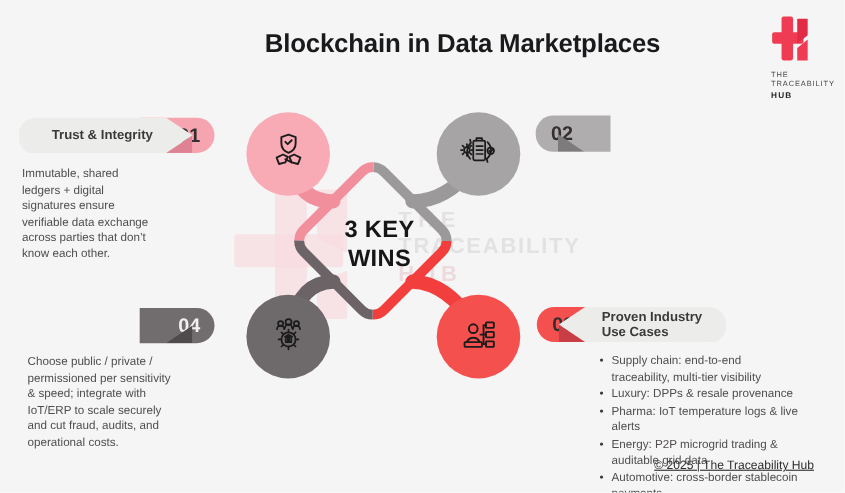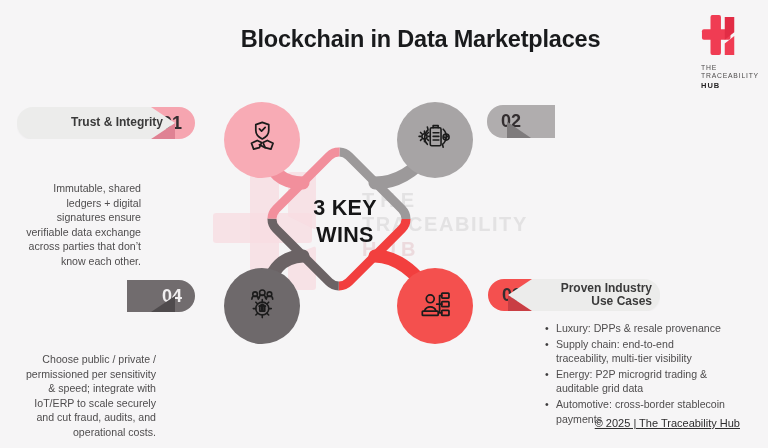--- a/index.html
+++ b/index.html
@@ -25,36 +25,36 @@
   .banner{position:absolute;height:32px;}
   .b-label{position:absolute;top:0;bottom:0;background:var(--pill);z-index:2;display:flex;
     flex-direction:column;justify-content:center;box-shadow:0 1px 2px rgba(0,0,0,.05);}
   .b-num{position:absolute;top:0;bottom:0;z-index:1;}
   .b-num span{position:absolute;top:0;bottom:0;display:flex;align-items:center;justify-content:center;
     font-size:18px;font-weight:800;color:#332e30;}
   .b-fold{position:absolute;top:16px;bottom:0;width:24px;z-index:1;}
   .b-title{font-size:12px;font-weight:700;color:#3a3a3a;line-height:1.12;}
   
   .num-right .b-label{left:0;width:158px;border-radius:16px 0 0 16px;align-items:flex-end;
-    padding-right:12px;box-sizing:border-box;
+    padding-right:36px;box-sizing:border-box;
     clip-path:polygon(0 0,134px 0,158px 50%,134px 100%,0 100%);}
   .num-right .b-num{left:110px;right:0;border-radius:0 16px 16px 0;}
   .num-right .b-num span{right:1px;width:44px;}
   .num-right .b-fold{left:134px;clip-path:polygon(100% 0,100% 100%,0 100%);}
   
   .num-left .b-label{right:0;left:20px;border-radius:0 16px 16px 0;align-items:flex-start;
     padding-left:39px;box-sizing:border-box;
     clip-path:polygon(24px 0,100% 0,100% 100%,24px 100%,0 50%);}
   .num-left .b-num{left:0;width:68px;border-radius:16px 0 0 16px;}
   .num-left .b-num span{left:2px;width:44px;}
   .num-left .b-fold{left:20px;clip-path:polygon(0 0,100% 100%,0 100%);}
 
   
   .body-copy{position:absolute;font-size:10.6px;line-height:1.38;color:#4f4d4e;}
-  .align-r{text-align:right;margin-top:30px;}
+  .align-r{text-align:left;}
   .bullets{list-style:none;margin:0;padding:0;}
   .bullets li{position:relative;padding-left:11px;margin:0 0 1px 0;}
   .bullets li::before{content:"•";position:absolute;left:0;top:0;color:#3e3c3d;}
 
   
   .center-label{left:280px;top:195px;width:130px;text-align:center;font-size:21.5px;line-height:27px;
     font-weight:800;color:#161617;letter-spacing:.3px;z-index:3;}
   #diagram{left:0;top:0;z-index:2;}
   .wm-layer{z-index:1;}
 
@@ -171,26 +171,27 @@
     </div>
     <div class="b-fold" style="background:var(--gray-fold);top:16.5px;"></div>
   </div>
 
   <div class="banner num-left" style="left:488px;top:279px;width:172px;">
     <div class="b-num" style="background:var(--red-num);">
       <span>03</span>
     </div>
     <div class="b-fold" style="background:var(--red-fold);"></div>
     <div class="b-label">
-      <div class="b-title" style="width:105px;text-align:right;">Proven Industry Use Cases</div>
+      <div class="b-title" style="width:105px;">Proven Industry Use Cases</div>
     </div>
   </div>
   <ul class="bullets body-copy" style="left:545px;top:321px;width:182px;">
+      <li>Supply chain: end-to-end traceability, multi-tier visibility</li>
       <li>Luxury: DPPs &amp; resale provenance</li>
-      <li>Supply chain: end-to-end traceability, multi-tier visibility</li>
+      <li>Pharma: IoT temperature logs &amp; live alerts</li>
       <li>Energy: P2P microgrid trading &amp; auditable grid data</li>
       <li>Automotive: cross-border stablecoin payments</li>
     </ul>
 
   <div class="banner num-right" style="left:17px;top:280px;width:178px;">
     <div class="b-num" style="background:var(--dark-num);">
       <span style="color:#f1eff0;">04</span>
     </div>
     <div class="b-fold" style="background:var(--dark-fold);"></div>
   </div>

